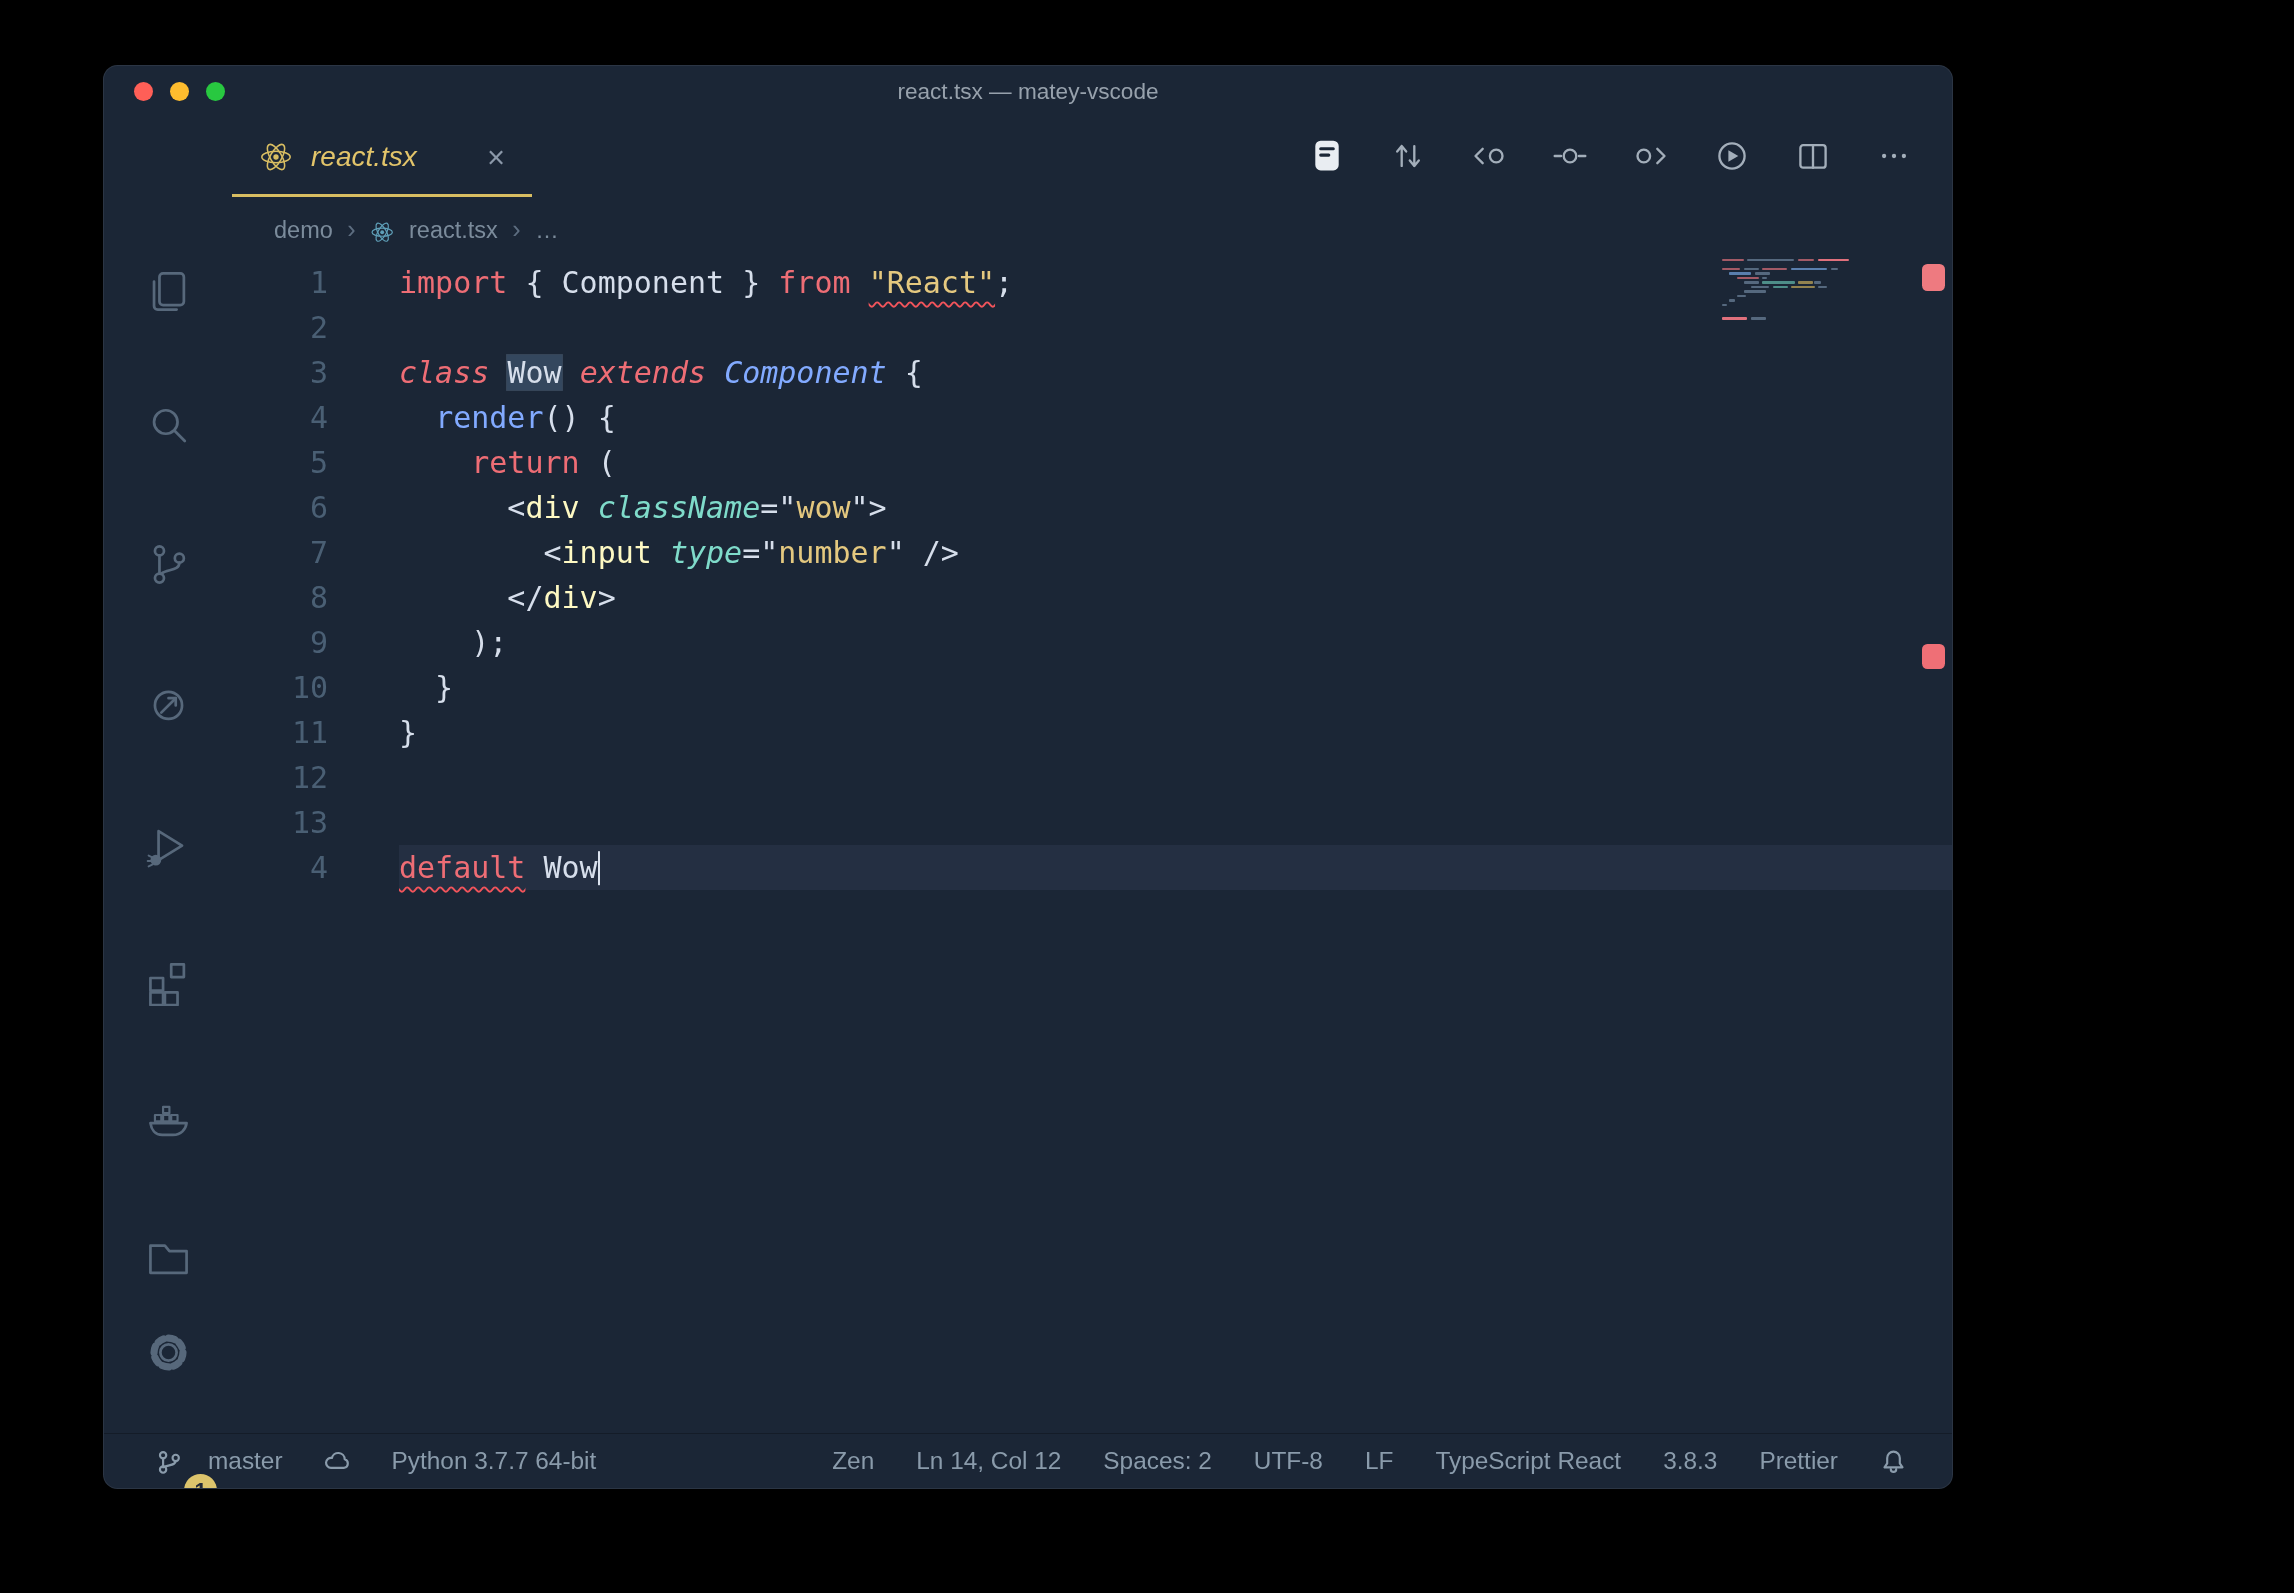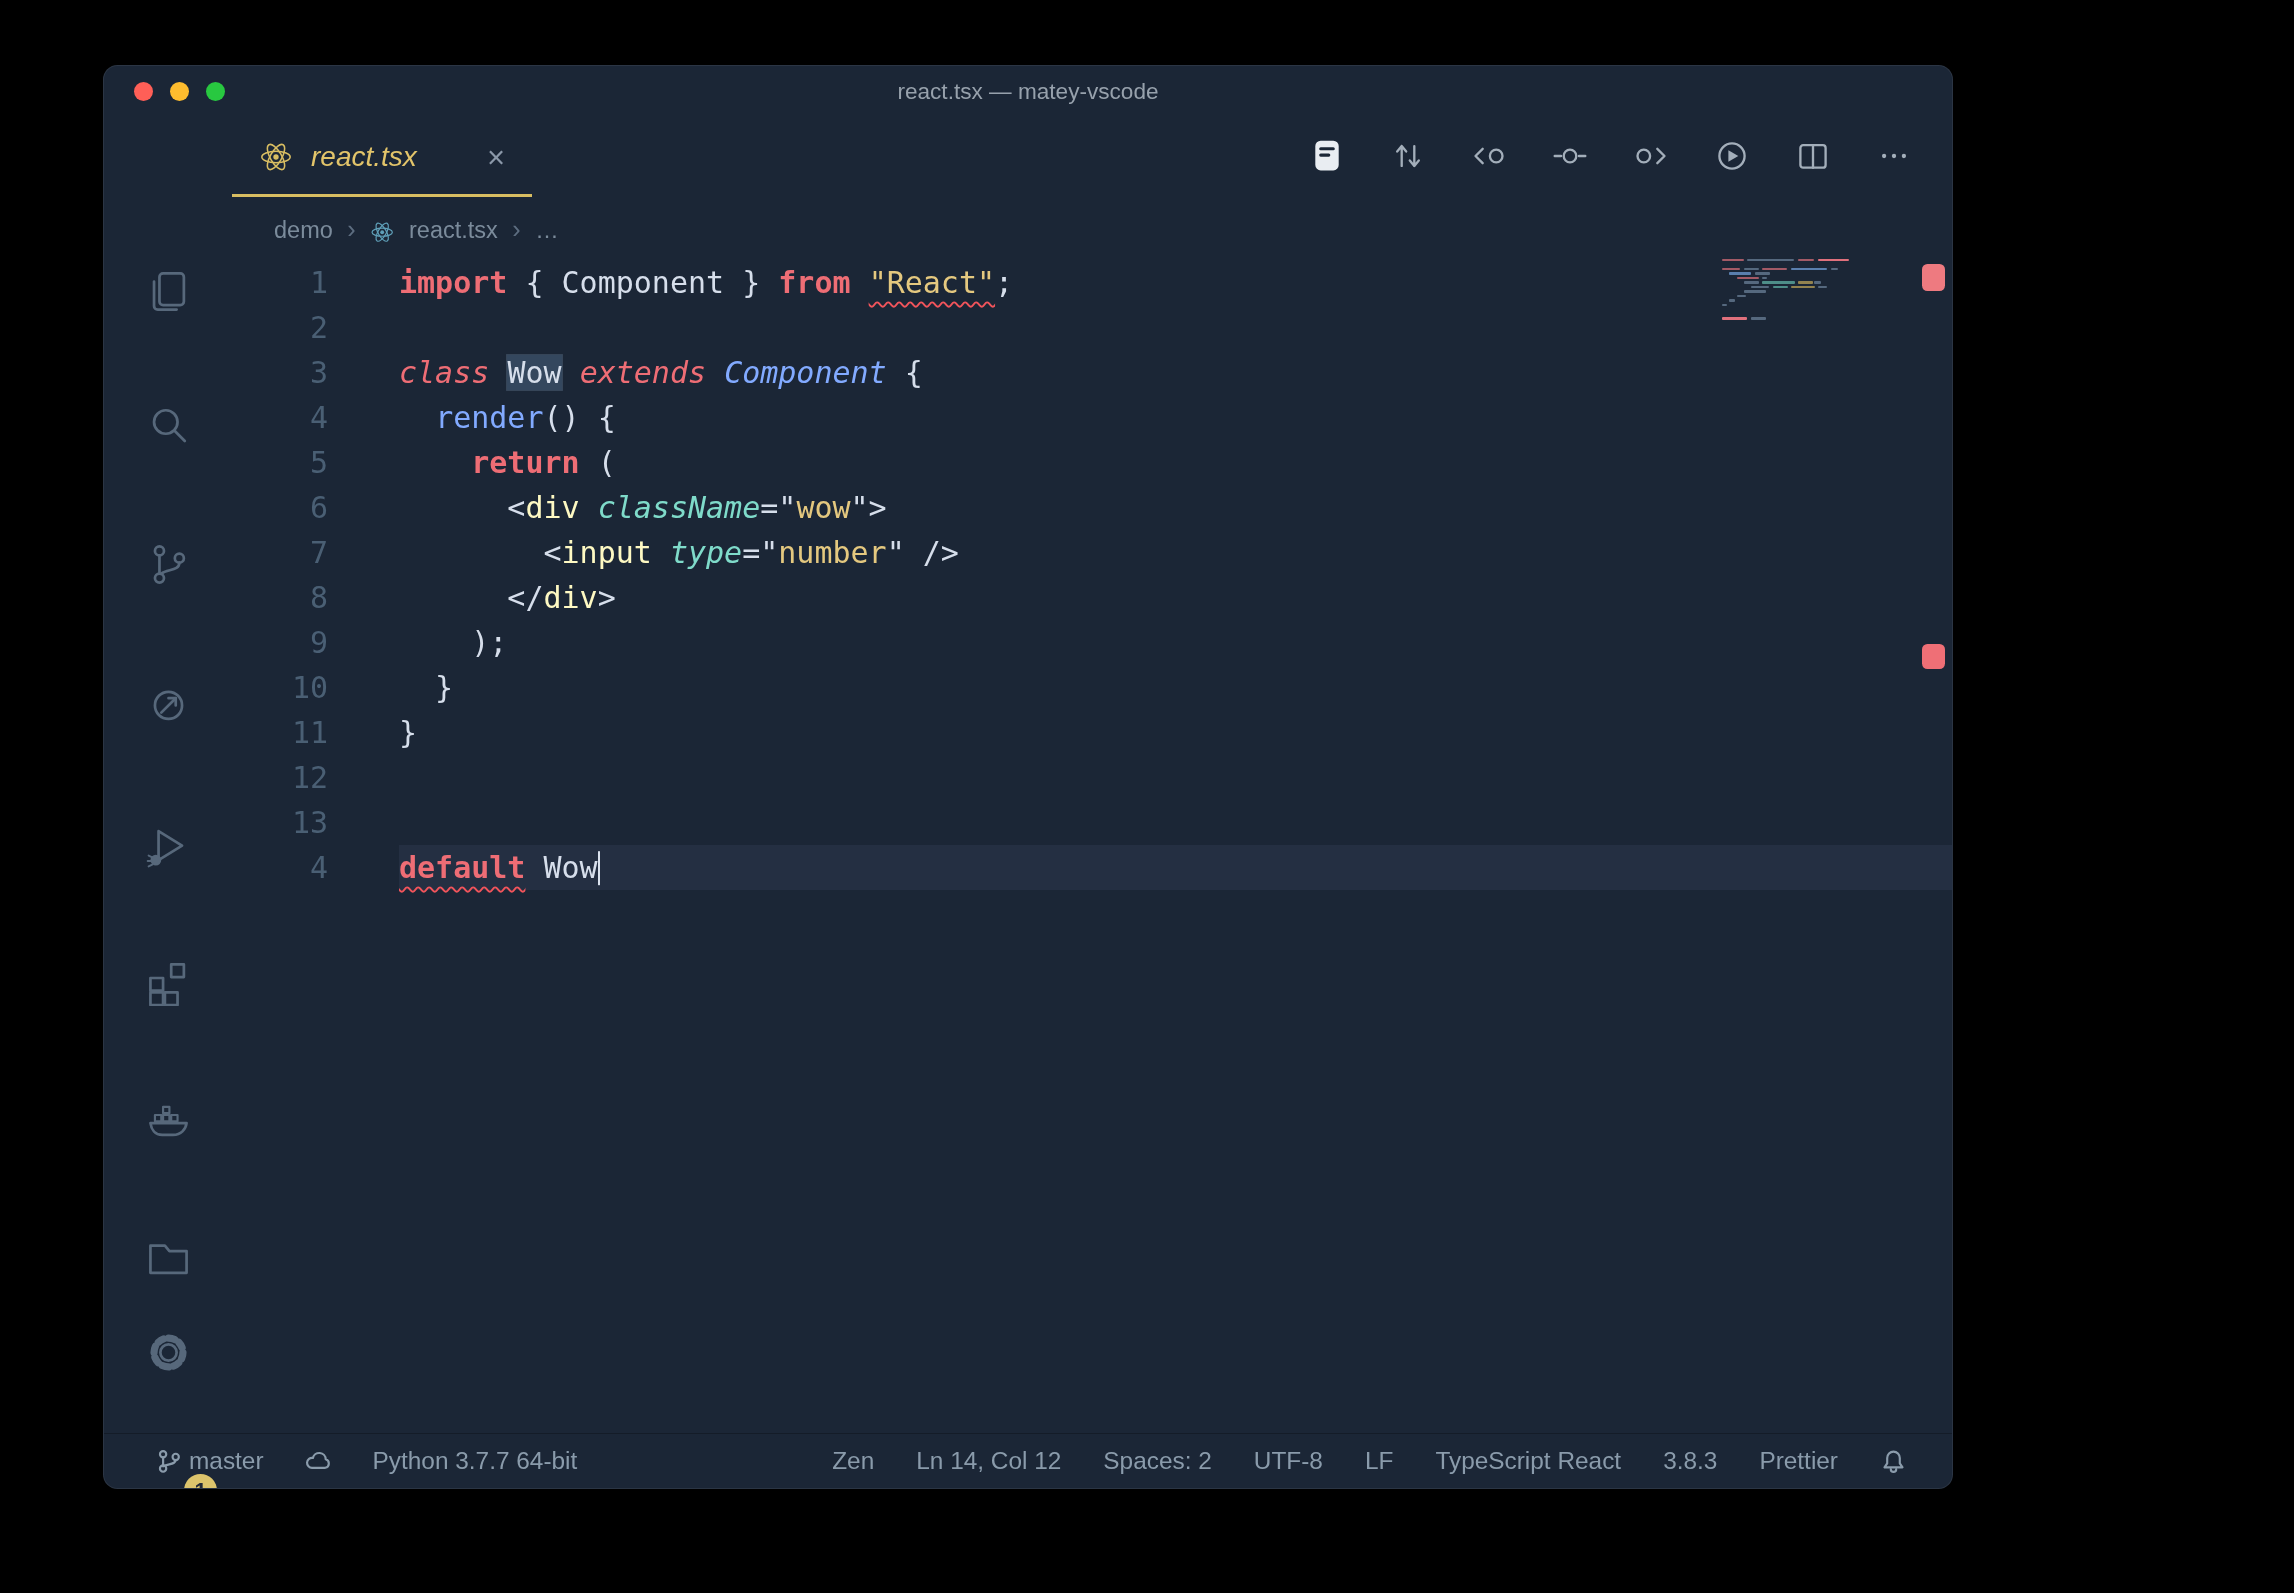--- a/index.html
+++ b/index.html
@@ -49,21 +49,21 @@
   .crumb-sep { color:#5d6d80; font-size:25px; }
 
   
   .editor { flex:1 1 auto; position:relative; padding-top:16.3px; overflow:hidden; }
   .code-row { display:flex; height:45px; line-height:45px;
     font-family:"DejaVu Sans Mono",monospace; font-size:30px; white-space:pre; }
   .gutter-num { width:96px; flex:0 0 auto; text-align:right; color:#4a5f74; }
   .line-content { margin-left:71px; }
   .code-row.current .line-content { background:#242f42; min-width:1614px; }
 
-  .tok-kw  { color:#ee6d75;font-weight:bold; }
+  .tok-kw  { color:#ee6d75; }
   .tok-kwi { color:#ee6d75; font-style:italic; }
   .tok-fn  { color:#82aaff; }
   .tok-cls { color:#82aaff; font-style:italic; }
   .tok-tag { color:#fef9c3;margin-top:16px; }
   .tok-attr{ color:#7fdbca; font-style:italic; }
   .tok-str { color:#e4c87f; }
   .tok-p   { color:#d6deeb; }
   .tok-id  { color:#d6deeb; }
   .tok-hl  { color:#d6deeb; background:rgba(101,134,170,.35); box-shadow:0 0 0 0.9px rgba(150,180,210,.25); }
   .tok-sq  { text-decoration-line:underline; text-decoration-style:wavy;
@@ -83,21 +83,21 @@
   .mm-str { background:#93834f; }
   .mm-err { background:#e0707c; }
   .ruler-marker { position:absolute; right:7.2px; width:22.6px; border-radius:5.4px; background:#ee7a80; }
   .ruler-marker.m1 { top:20px;  height:27px; }
   .ruler-marker.m2 { top:400px; height:25px; background:#ef6f76; }
 
   
   .statusbar { height:55px; flex:0 0 auto; display:flex; align-items:center;
     padding:0 45px 0 51px; color:#8a9bab; font-size:24.4px; border-top:0.9px solid rgba(0,0,0,.25); }
   .status-left { display:flex; align-items:center; gap:40px; }
-  .status-group { display:flex; align-items:flex-start; gap:7px; }
+  .status-group { display:flex; align-items:flex-end; gap:26px; }
   .status-right { margin-left:auto; display:flex; align-items:center; gap:42px; }
   .status-item { white-space:nowrap; }
   .statusbar svg { stroke:#8a9bab; fill:none; stroke-width:2.4; stroke-linecap:round; stroke-linejoin:round; }
 </style>
 </head>
 <body>
 
 <div class="window">
 
   <div class="titlebar">

